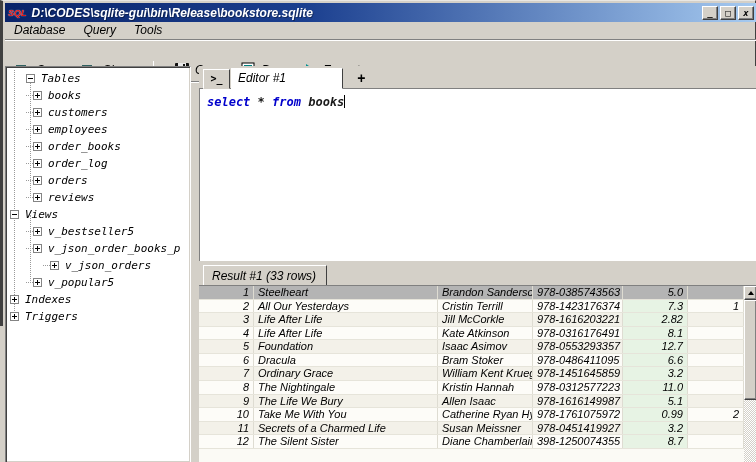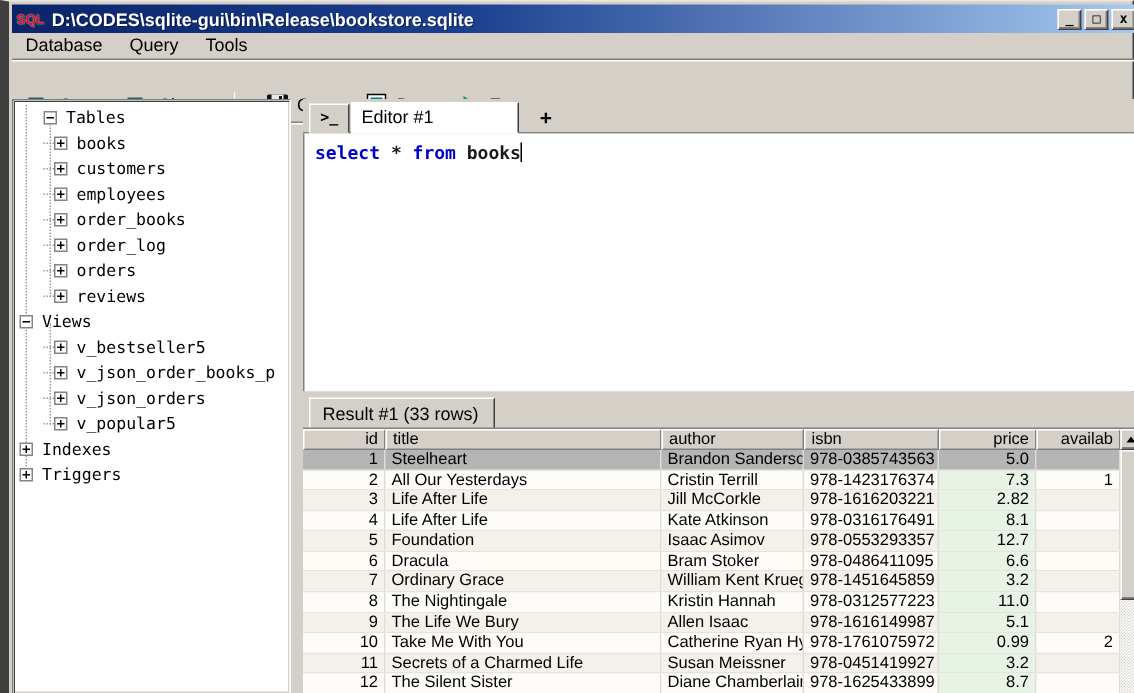--- a/index.html
+++ b/index.html
@@ -1,20 +1,20 @@
 <!DOCTYPE html>
 <html><head>
 <meta charset="utf-8">
 <style>
   * { margin:0; padding:0; box-sizing:border-box; }
   html,body { width:756px; height:462px; overflow:hidden; }
   body { font-family:"Liberation Sans", sans-serif; font-size:12px; color:#000; background:#d4d0c8; }
 
-  .window { position:absolute; left:0; top:0; width:756px; height:462px; background:#d4d0c8;
-            border-top:1px solid #e9e7e3; border-left:6px solid #404040; border-right:1px solid #404040; }
+  .window { position:absolute; left:0; top:0; width:756px; height:326px; background:#d4d0c8;
+            border-top:1px solid #e9e7e3; border-left:3px solid #404040; border-right:1px solid #404040;font-style:italic; }
 
   
   .titlebar { position:absolute; left:2px; top:2px; width:751px; height:19px;
               background:linear-gradient(to right,#0a246a 0%, #1b3f8f 40%, #a6caf0 100%);
               display:flex; align-items:center; padding:0 2px 0 3px; }
   .app-icon { color:#e01010; font-weight:bold; font-size:9px; font-family:"Liberation Sans",sans-serif;
               text-shadow:0 0 1px #fff; margin-right:5px; letter-spacing:0; }
   .title-text { color:#fff; font-weight:bold; font-size:12px; white-space:nowrap; flex:1;
                 text-shadow:1px 1px 0 rgba(0,0,0,.35); }
   .winbtns { display:flex; gap:2px; }
@@ -240,21 +240,21 @@
         <div class="tree-row" style="padding-left: 20px;">
           <span class="stub"></span>
           <span class="expander plus"></span>
           <span class="tree-label">v_bestseller5</span>
         </div>
         <div class="tree-row" style="padding-left: 20px;">
           <span class="stub"></span>
           <span class="expander plus"></span>
           <span class="tree-label">v_json_order_books_p</span>
         </div>
-        <div class="tree-row" style="padding-left: 20px;">
+        <div class="tree-row" style="padding-left: 37px;">
           <span class="stub"></span>
           <span class="expander plus"></span>
           <span class="tree-label">v_json_orders</span>
         </div>
         <div class="tree-row" style="padding-left: 20px;">
           <span class="stub"></span>
           <span class="expander plus"></span>
           <span class="tree-label">v_popular5</span>
         </div>
         <div class="tree-row" style="padding-left: 4px;">
@@ -286,28 +286,20 @@
     <div class="editor" id="sqlline"><span class="tok-keyword">select</span><span class="tok-plain"> * </span><span class="tok-keyword">from</span><span class="tok-plain"> books</span><span class="caret"></span></div>
 
     <div class="res-tabbar">
       <div class="result-tab">
         <span>Result #1 (33 rows)</span>
       </div>
       <div class="res-tab-underline"></div>
     </div>
 
     <div class="grid" id="grid">
-        <div class="grid-header">
-          <div class="hcell al-r" style="width: 55px;">id</div>
-          <div class="hcell" style="width: 184px;">title</div>
-          <div class="hcell" style="width: 95px;">author</div>
-          <div class="hcell" style="width: 90px;">isbn</div>
-          <div class="hcell al-r" style="width: 65px;">price</div>
-          <div class="hcell al-r" style="width: 56px;">availab</div>
-        </div>
         <div class="grid-row row-dark selected">
           <div class="gcell c-id al-r" style="width: 55px;">1</div>
           <div class="gcell c-title" style="width: 184px;">Steelheart</div>
           <div class="gcell c-author" style="width: 95px;">Brandon Sanderson</div>
           <div class="gcell c-isbn" style="width: 90px;">978-0385743563</div>
           <div class="gcell c-price al-r" style="width: 65px;">5.0</div>
           <div class="gcell c-availab al-r" style="width: 56px;"></div>
         </div>
         <div class="grid-row row-light">
           <div class="gcell c-id al-r" style="width: 55px;">2</div>
@@ -386,21 +378,21 @@
           <div class="gcell c-title" style="width: 184px;">Secrets of a Charmed Life</div>
           <div class="gcell c-author" style="width: 95px;">Susan Meissner</div>
           <div class="gcell c-isbn" style="width: 90px;">978-0451419927</div>
           <div class="gcell c-price al-r" style="width: 65px;">3.2</div>
           <div class="gcell c-availab al-r" style="width: 56px;"></div>
         </div>
         <div class="grid-row row-light">
           <div class="gcell c-id al-r" style="width: 55px;">12</div>
           <div class="gcell c-title" style="width: 184px;">The Silent Sister</div>
           <div class="gcell c-author" style="width: 95px;">Diane Chamberlain</div>
-          <div class="gcell c-isbn" style="width: 90px;">978-1625433899</div>
+          <div class="gcell c-isbn" style="width: 90px;">398-1250074355</div>
           <div class="gcell c-price al-r" style="width: 65px;">8.7</div>
           <div class="gcell c-availab al-r" style="width: 56px;"></div>
         </div>
       </div>
 
     <div class="vscroll">
       <div class="sb-btn">
         <span class="sb-arrow"></span>
       </div>
       <div class="sb-thumb"></div>

